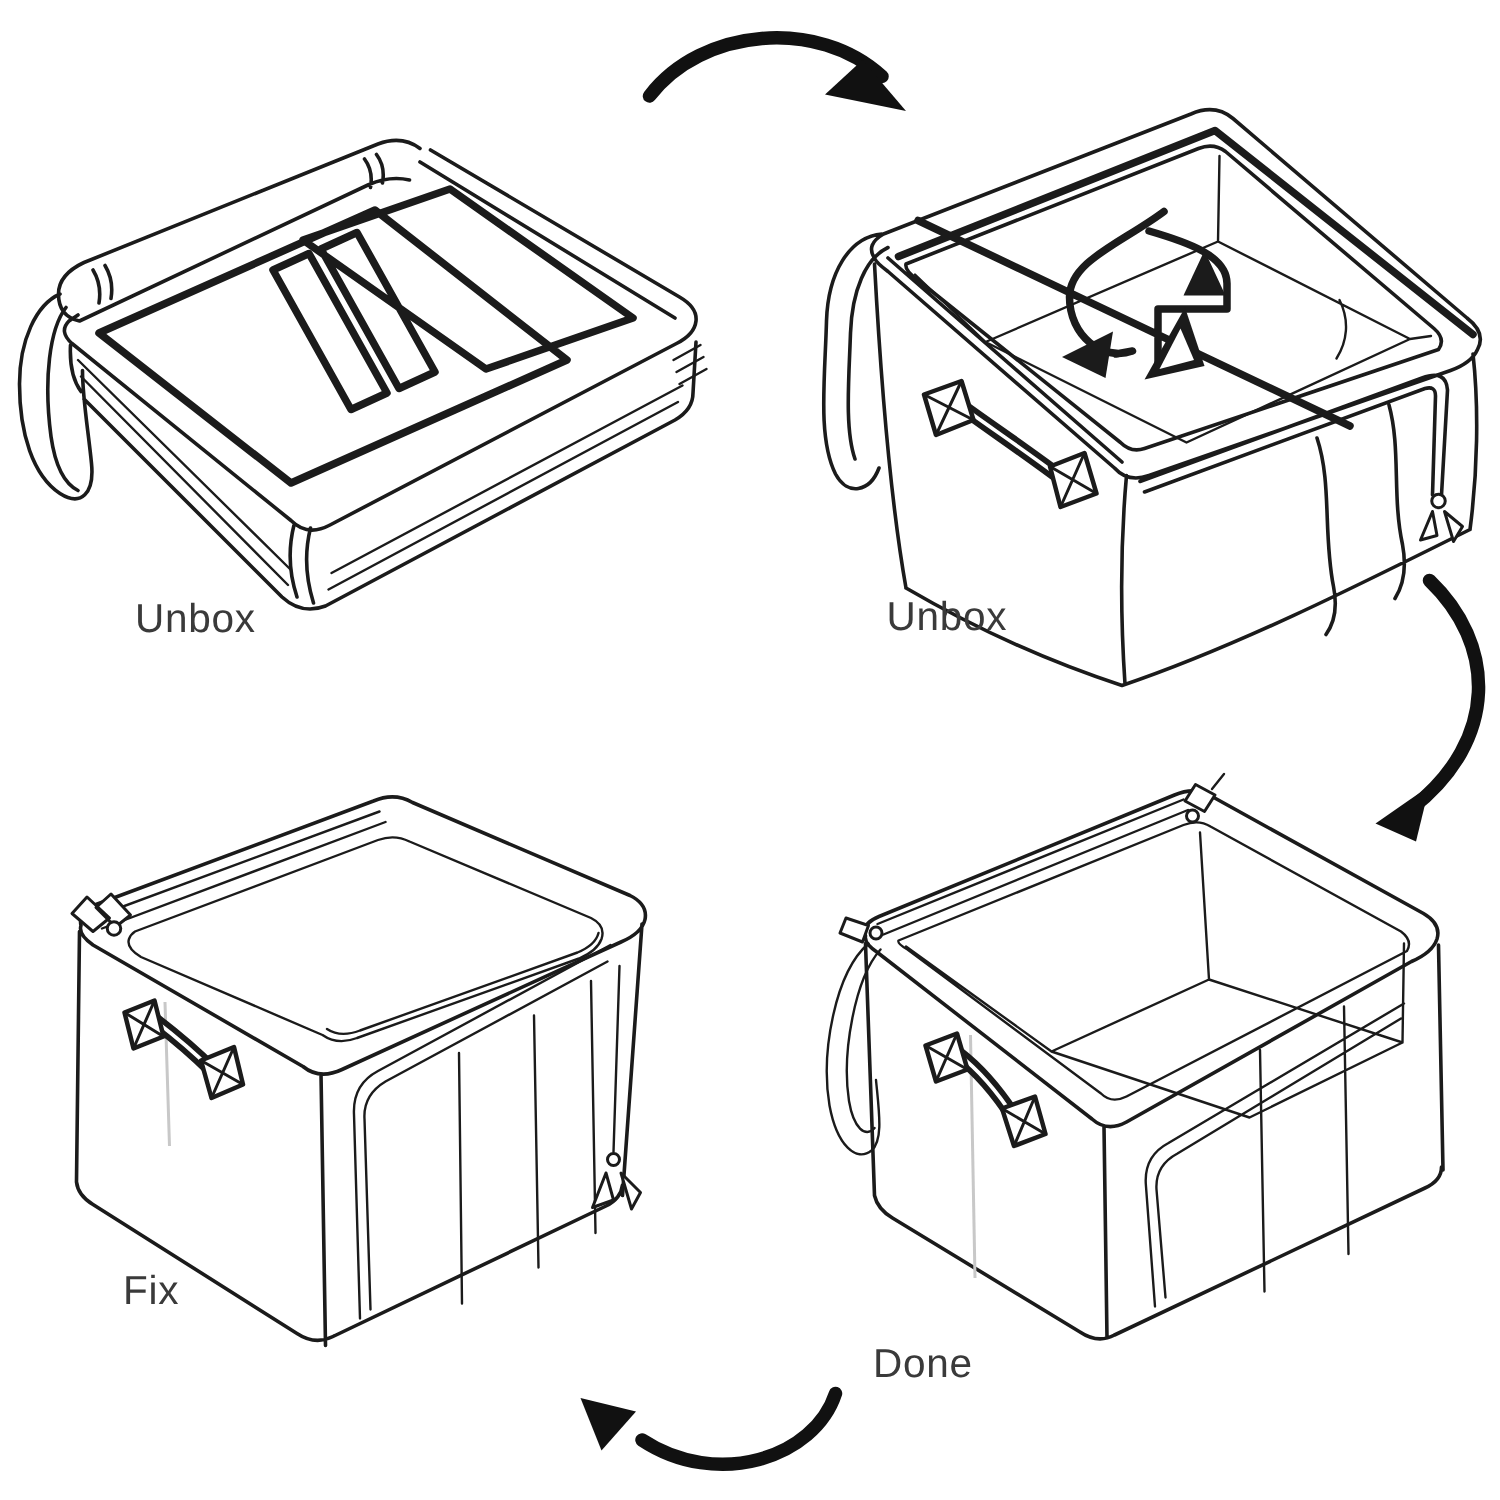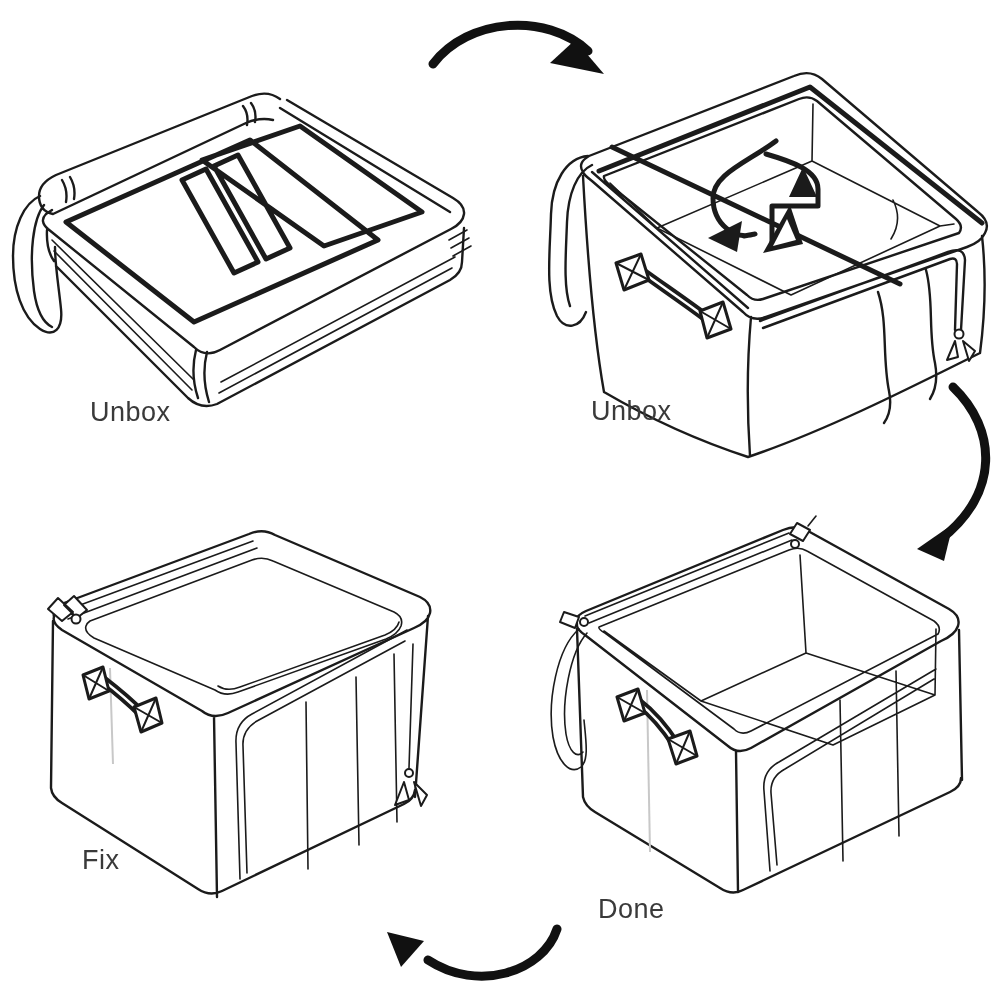--- a/index.html
+++ b/index.html
@@ -175,14 +175,14 @@
   </g>
   <g>
     <path class="arrow-stroke" d="M557 929 C543 972 478 993 428 960"></path>
     <polygon class="arrow-head" points="387,932 424,941 401,967"></polygon>
   </g>
 </svg>
 
   <div class="step-label" style="left:90px;top:397px;">Unbox</div>
   <div class="step-label" style="left:591px;top:396px;">Unbox</div>
   <div class="step-label" style="left:82px;top:845px;text-align:right;">Fix</div>
-  <div class="step-label" style="left:598px;top:894px;">Done</div>
+  <div class="step-label" style="left:582px;top:894px;">Done</div>
 </div>
 
 </body></html>

